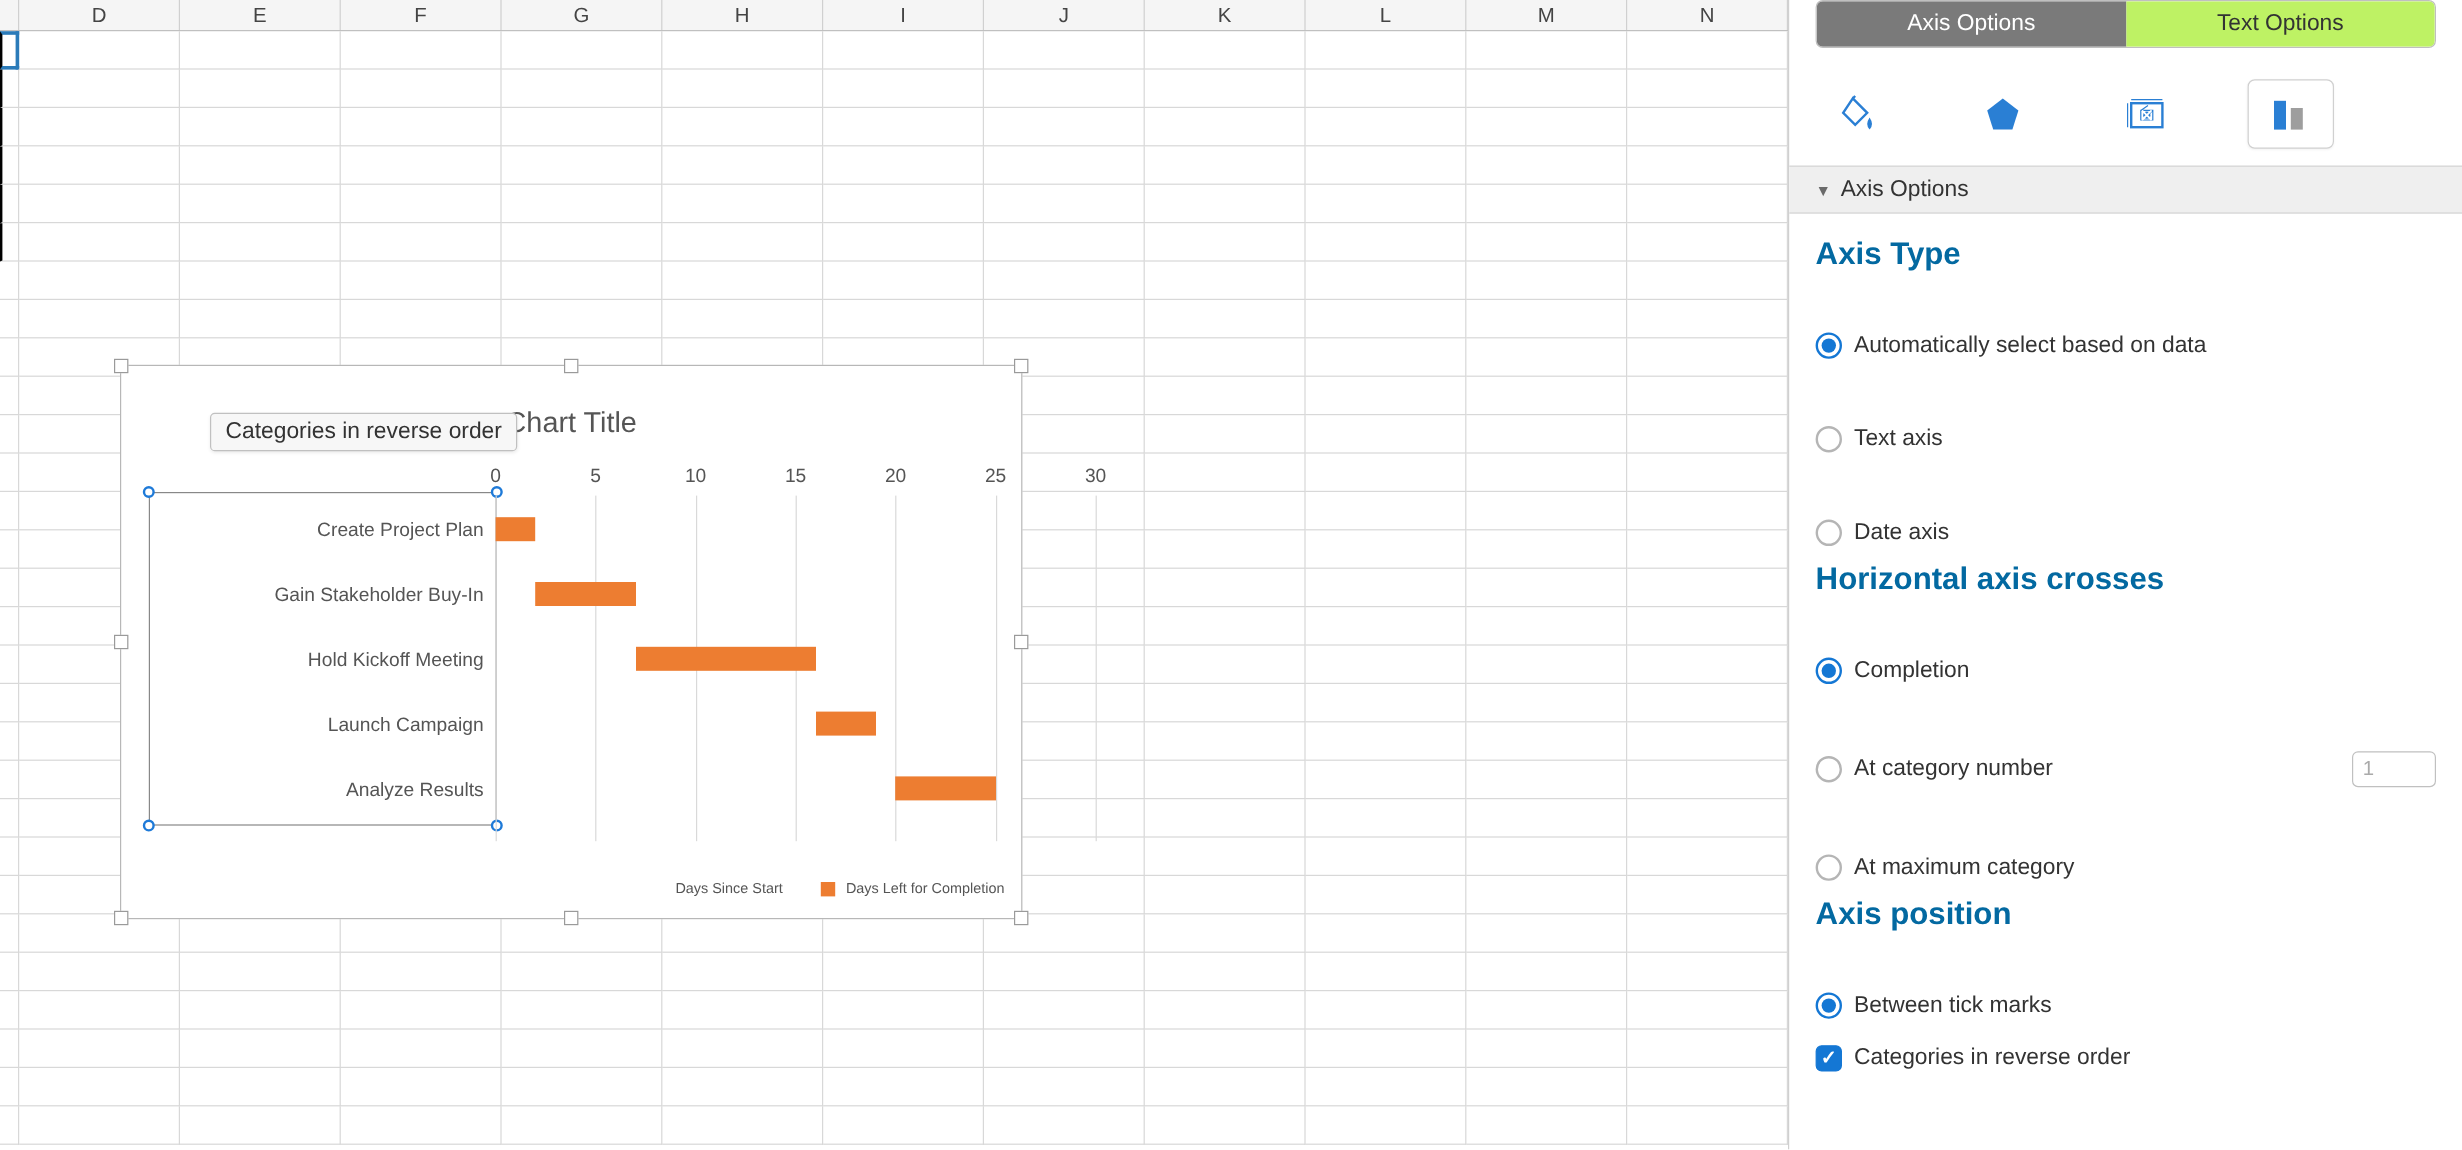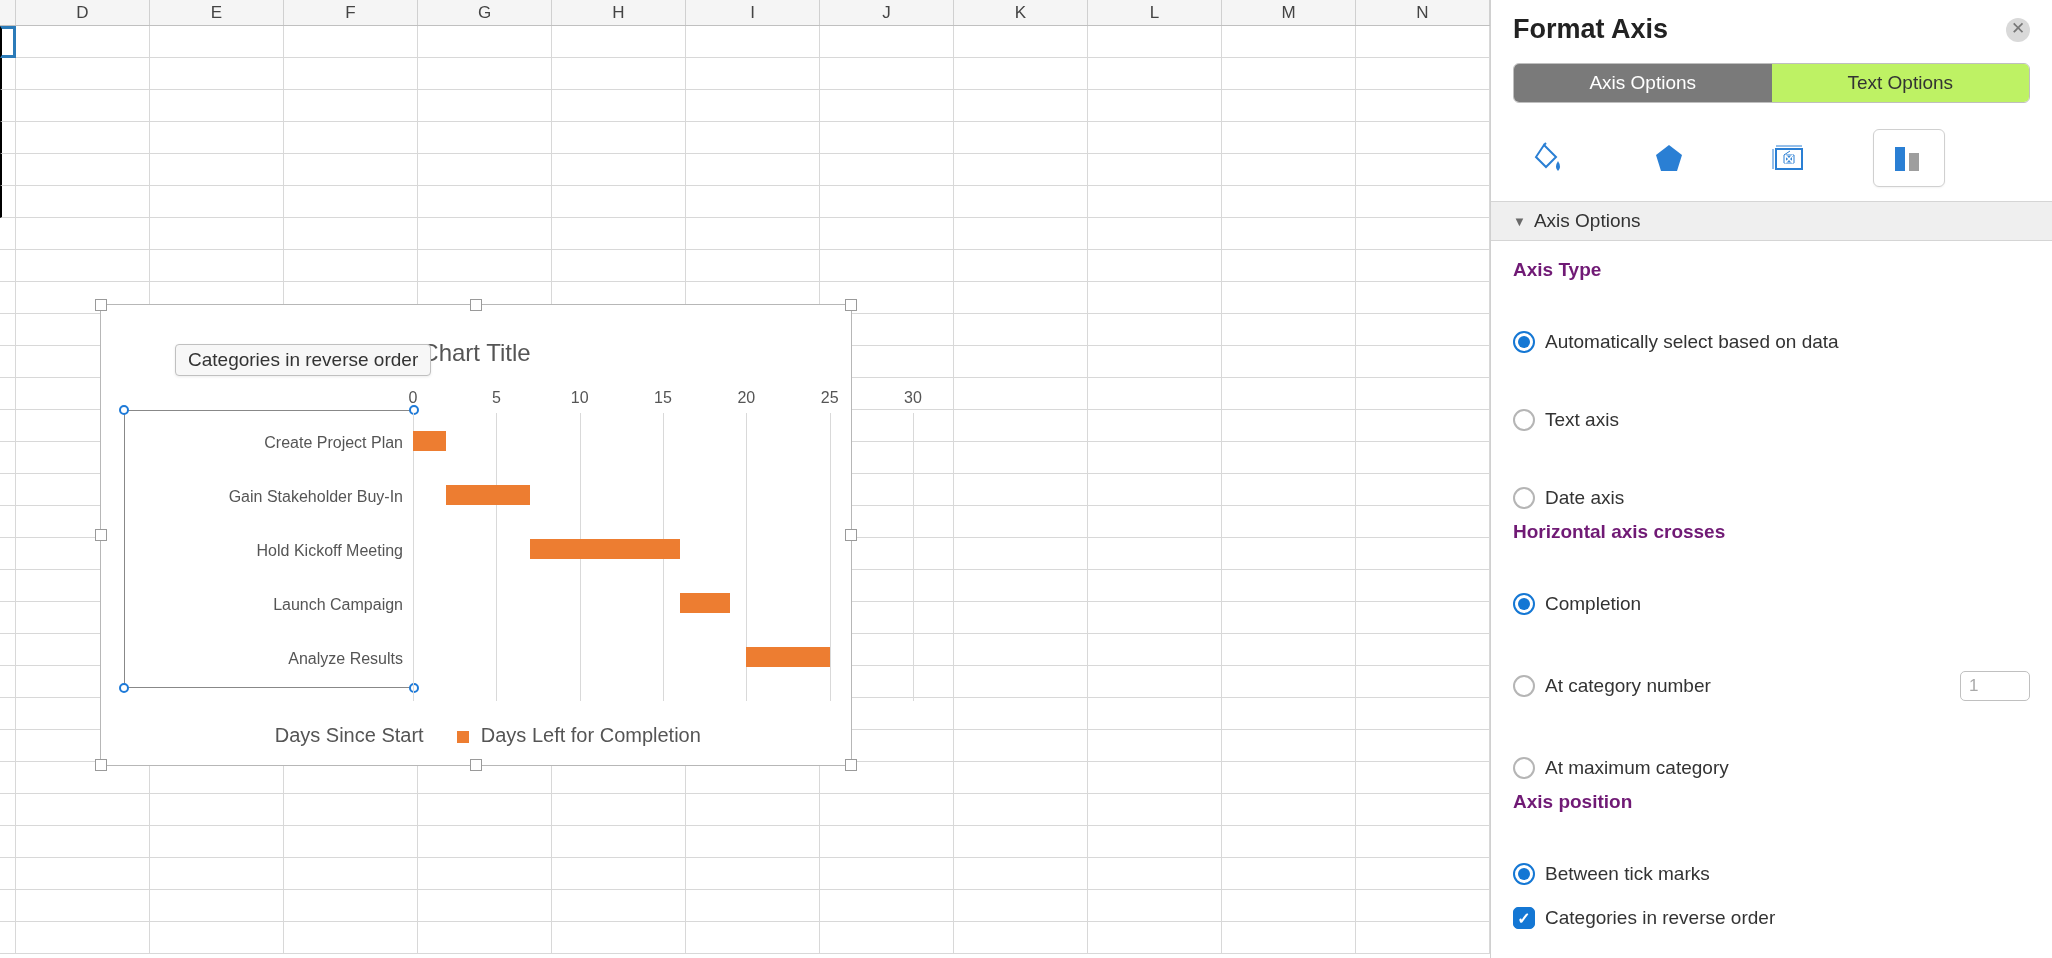--- a/index.html
+++ b/index.html
@@ -144,22 +144,22 @@
 }
 .bar {
   position: absolute;
   height: 20px;
   background: #ed7d31;
 }
 
 .legend {
   position: absolute;
   bottom: 18px; left: 0; right: 0;
-  text-align: center;
-  font-size: 20px;
+  text-align: right;
+  font-size: 12px;
   color: #555;
 }
 .legend-item { display: inline-block; margin: 0 14px; }
 .legend-swatch {
   display: inline-block;
   width: 12px; height: 12px;
   background: #ed7d31;
   margin-right: 6px;
   vertical-align: middle;
 }
@@ -249,23 +249,23 @@
 }
 .disclosure-triangle {
   font-size: 13px;
   color: #6a6a6a;
 }
 
 .section-body {
   padding: 18px 22px 8px 22px;
 }
 .group-title {
-  font-size: 19px;
+  font-size: 26px;
   font-weight: 700;
-  color: #701a75;
+  color: #0369a1;
   margin-bottom: 14px;
   margin-top: 6px;
 }
 .group-title:first-child { margin-top: 0; }
 .radio-row {
   display: flex;
   align-items: center;
   gap: 10px;
   padding: 6px 0;
   font-size: 19px;
@@ -808,26 +808,20 @@
         <span class="legend-swatch"></span>
         <span>Days Left for Completion</span>
       </span>
     </div>
   </div>
 
   <div class="tooltip-box">Categories in reverse order</div>
 </div>
 
 <div class="format-panel">
-  <div class="panel-header">
-    <h2>Format Axis</h2>
-    <div class="close-btn">
-      <span>✕</span>
-    </div>
-  </div>
 
   <div class="segmented">
     <div class="seg-btn active">Axis Options</div>
     <div class="seg-btn">Text Options</div>
   </div>
 
   <div class="icon-tabs">
     <div class="icon-tab">
       <svg width="34" height="34" viewBox="0 0 34 34">
         <path d="M12 4 L24 16 L14 26 L4 16 Z" fill="#fff" stroke="#2a7fd4" stroke-width="2"></path>

